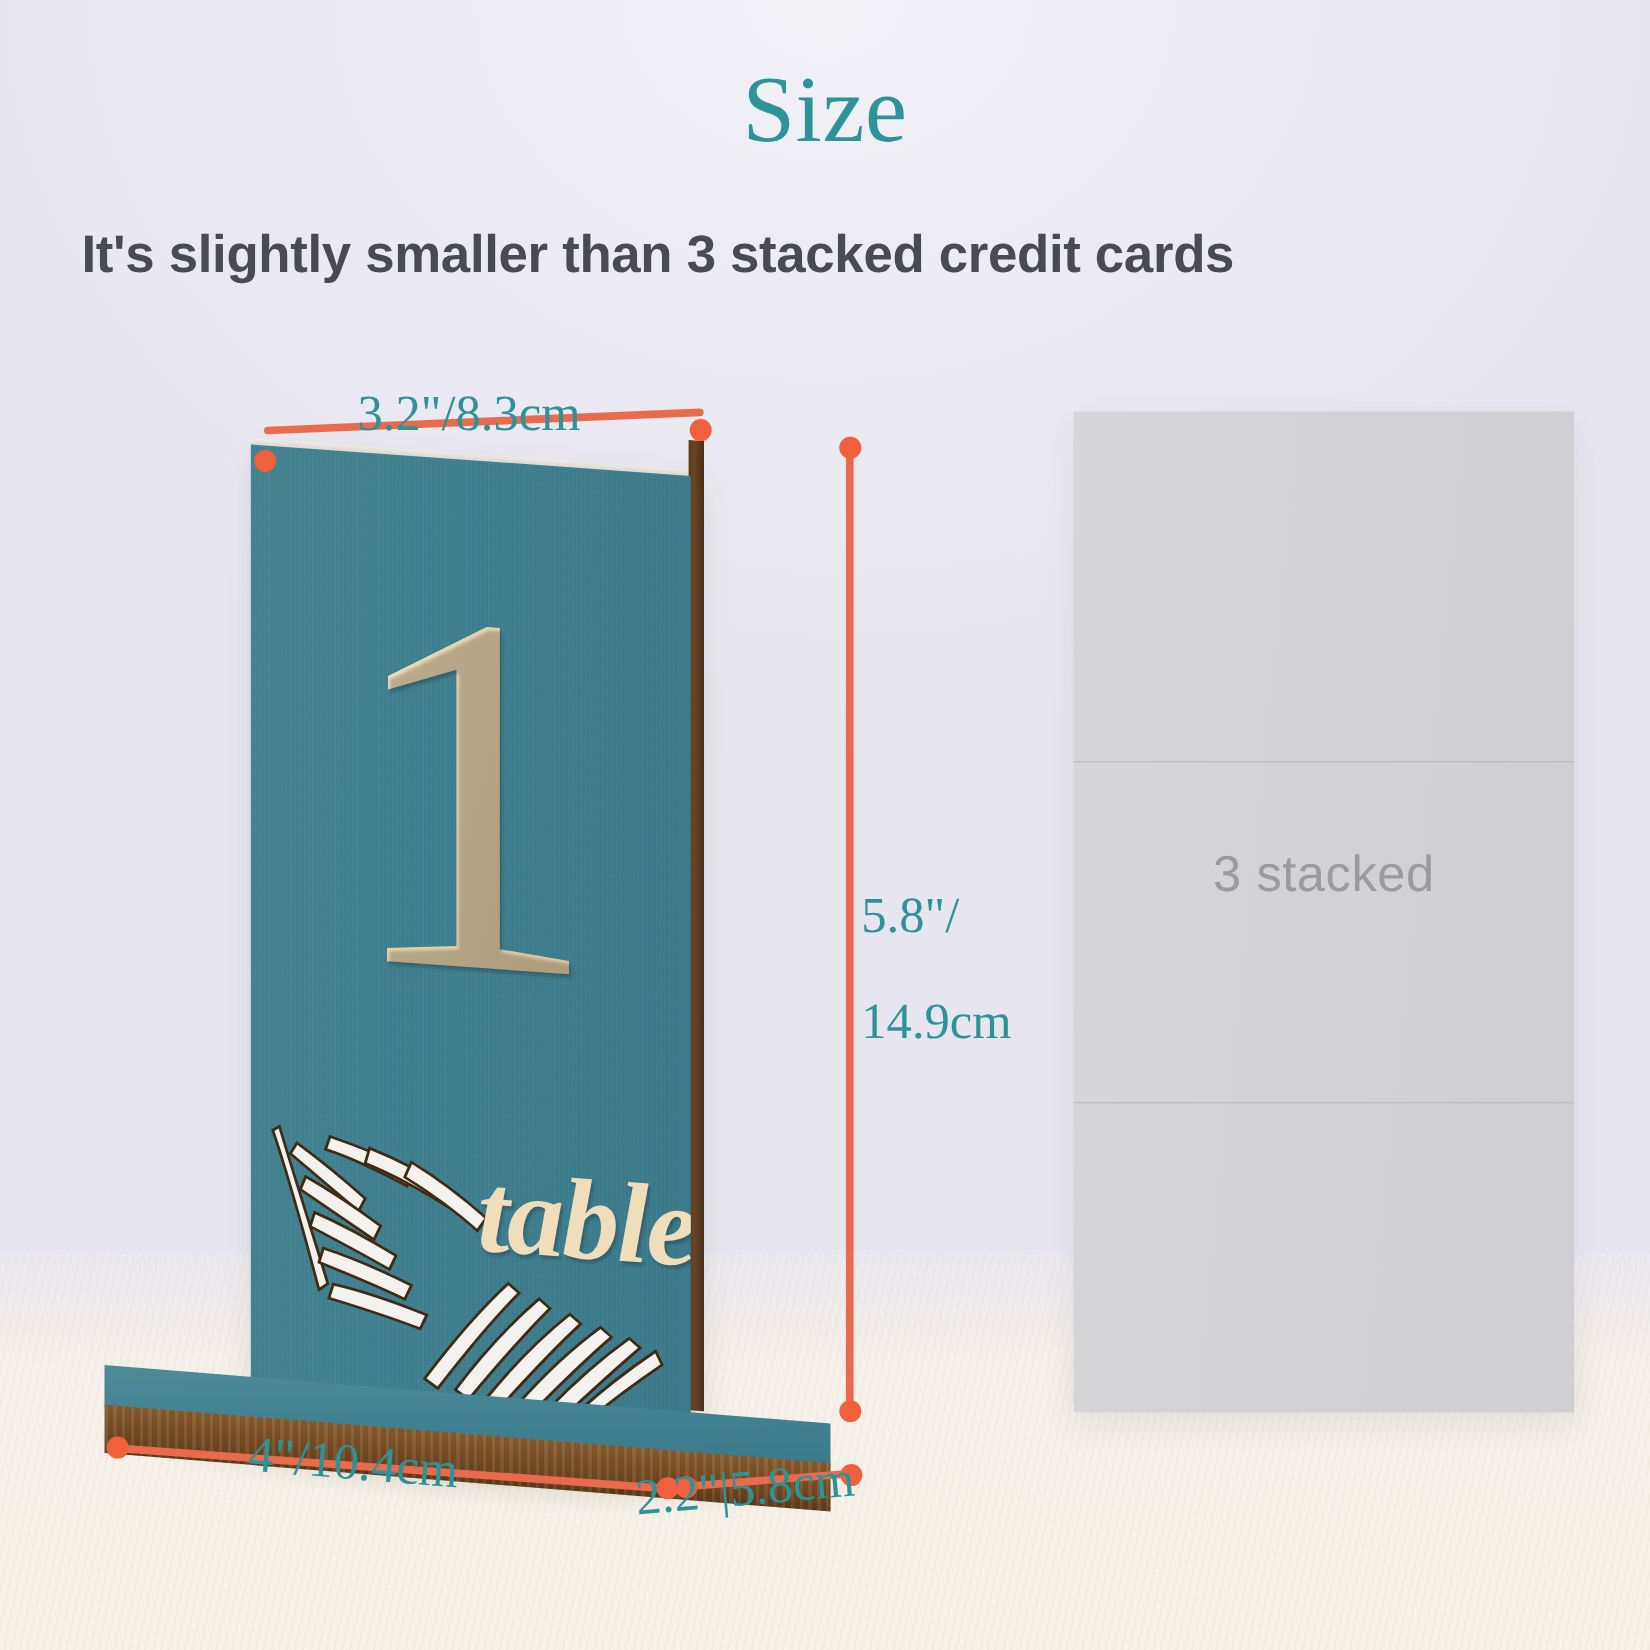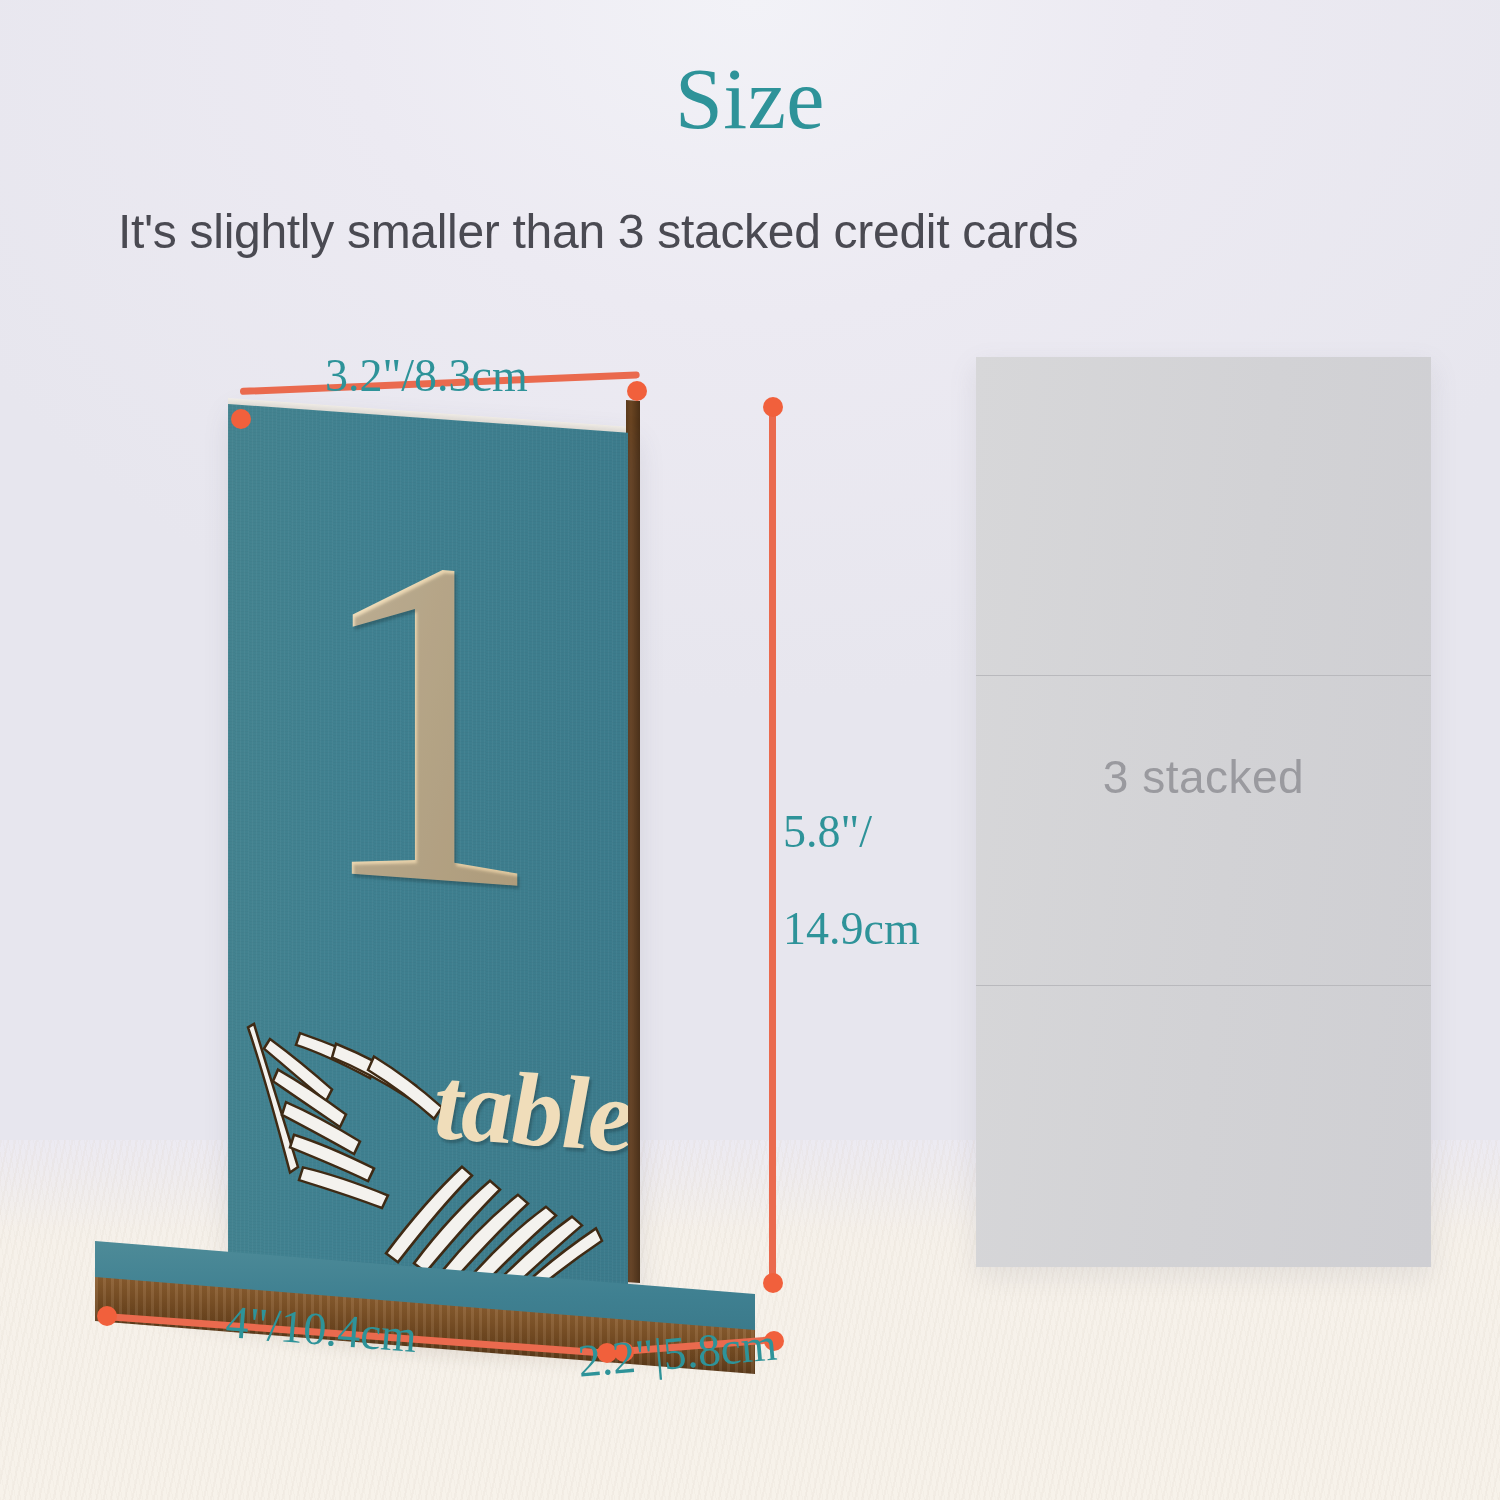--- a/index.html
+++ b/index.html
@@ -35,27 +35,27 @@
   }
 
   
   .title{
     position:absolute; top:56px; left:0; width:1500px; text-align:center;
     font-family:"Liberation Serif", serif;
     font-size:86px; line-height:1; color:#2e9399; letter-spacing:.5px;
   }
   .subtitle{
     position:absolute; top:204px; left:0; width:1196px; text-align:center;
-    font-size:48px; line-height:1.15; color:#4a4a52; font-weight:400;
+    font-size:48px; line-height:1.15; color:#4a4a52; font-weight:700;
     letter-spacing:-.3px;
   }
 
   
   .cardstack{
-    position:absolute; left:976px; top:357px; width:455px; height:910px;
+    position:absolute; left:976px; top:374px; width:455px; height:910px;
     background:linear-gradient(96deg,#d7d7d9 0%, #d2d2d5 55%, #cfcfd3 100%);
     box-shadow: 0 10px 26px rgba(120,120,135,.14);
   }
   .cardstack .divider{
     position:absolute; left:0; right:0; height:1px; background:#b9b9bd;
   }
   .cardstack .divider.d1{ top:318px; }
   .cardstack .divider.d2{ top:628px; }
   .card-label{
     position:absolute; left:0; right:0; top:385px;

